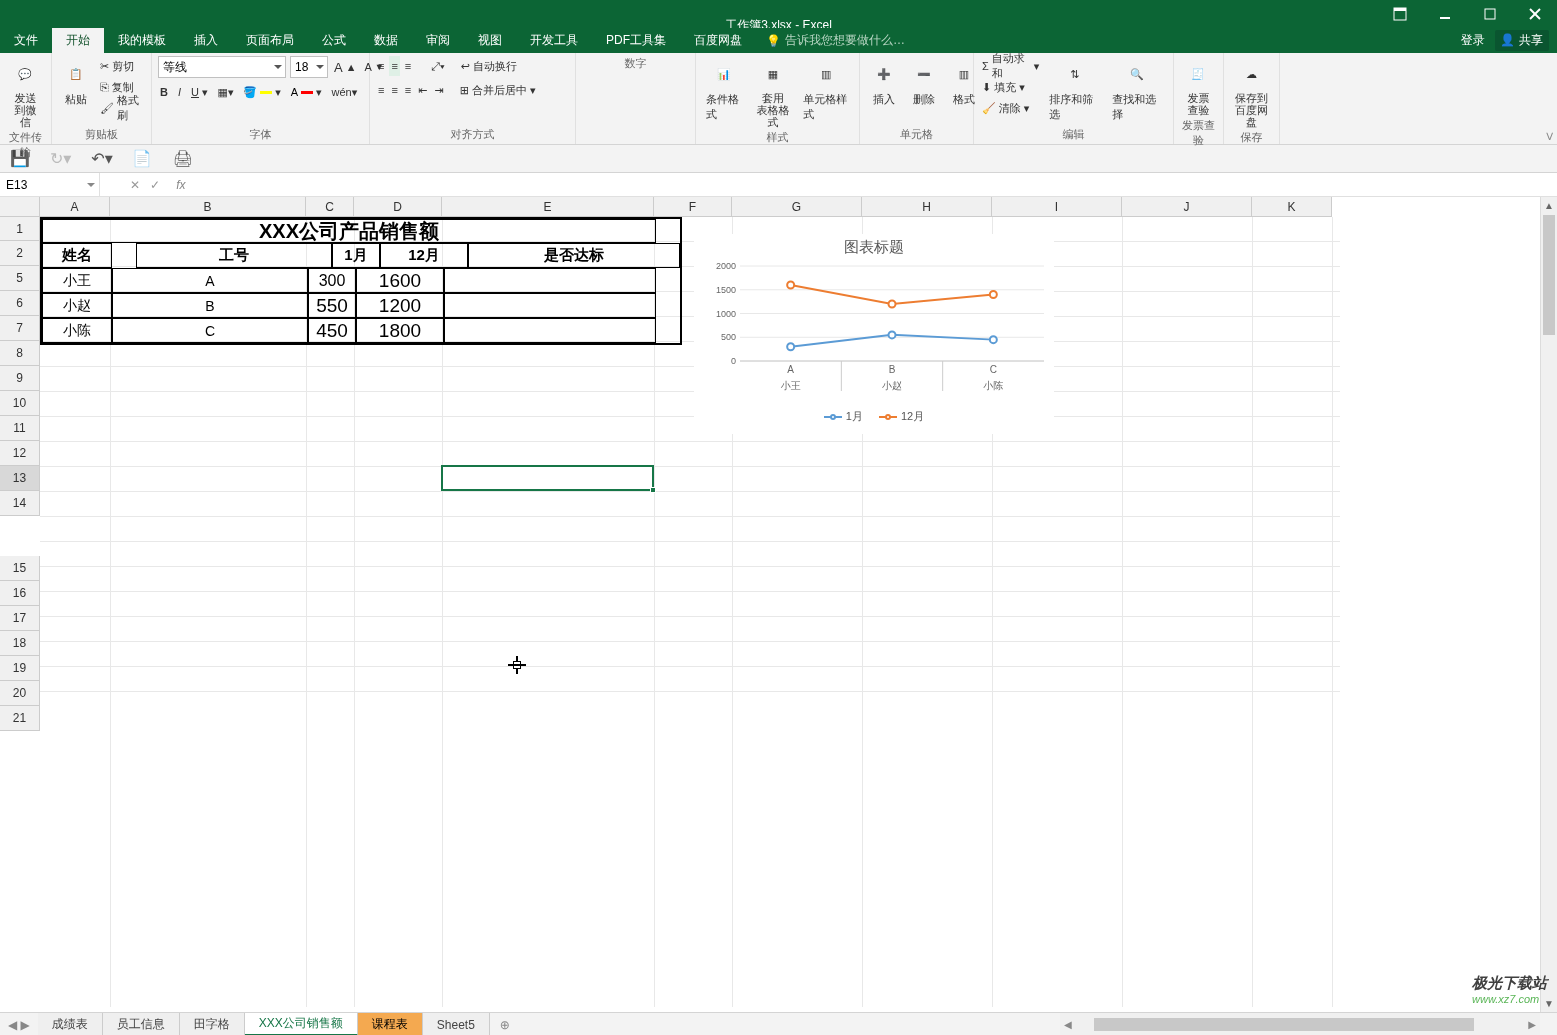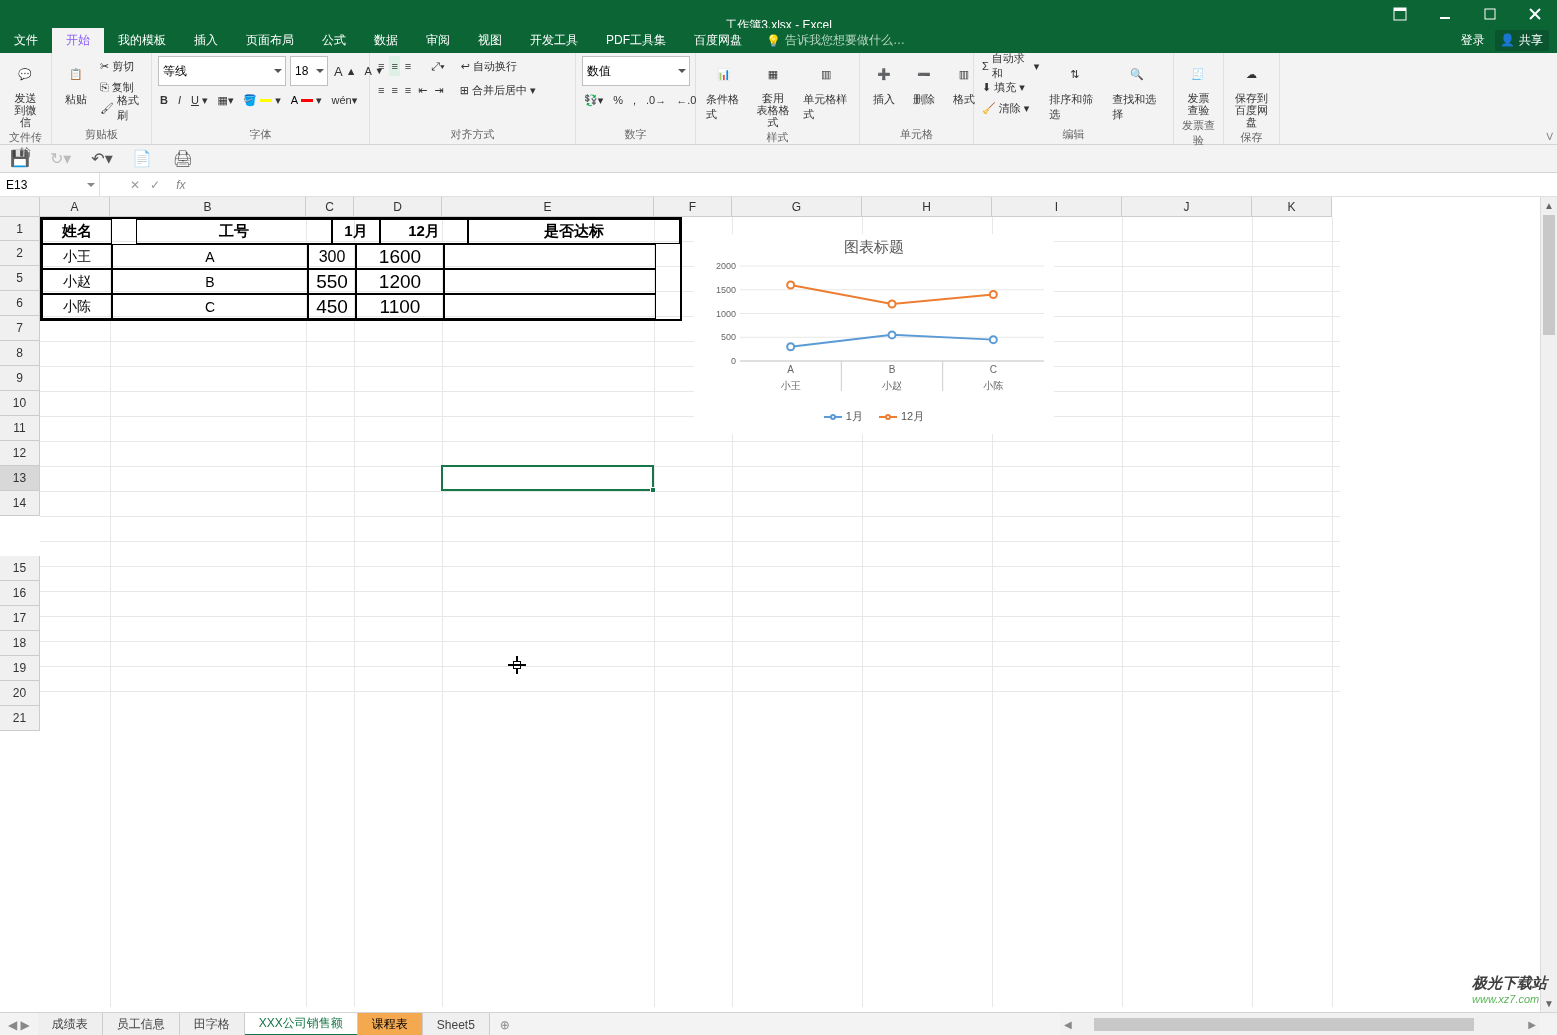--- a/index.html
+++ b/index.html
@@ -4,33 +4,33 @@
 <style>
 *{box-sizing:border-box;margin:0;padding:0;font-family:"Microsoft YaHei","Segoe UI",sans-serif;}
 html,body{width:1557px;height:1035px;overflow:hidden;background:#fff;}
 .titlebar{height:28px;background:#0c6535;color:#fff;display:flex;align-items:center;position:relative;font-size:12px;}
 .titlebar .title{position:absolute;left:50%;transform:translateX(-50%);margin-top:23px;}
 .titlebar .win-controls{position:absolute;right:0;display:flex;height:100%;}
 .titlebar .win-controls div{width:45px;display:flex;align-items:center;justify-content:center;cursor:pointer;}
 .titlebar .win-controls .wc-close{background:#0c6535;}
 .menubar{height:25px;background:#0c6535;display:flex;align-items:stretch;font-size:12px;color:#fff;position:relative;}
 .menu-item{padding:0 14px;display:flex;align-items:center;cursor:pointer;}
-.menu-item.active{background:#f3f3f3;color:#8b5cf6;text-align:center;}
+.menu-item.active{background:#f3f3f3;color:#14532d;text-align:center;}
 .menu-tell{color:#b8d6c3;margin-left:10px;display:flex;align-items:center;gap:4px;}
 .menu-right{position:absolute;right:8px;display:flex;align-items:center;gap:10px;height:100%;}
 .menu-right .share{background:#0a5530;padding:2px 6px;border-radius:2px;}
 .ribbon{height:92px;background:#f3f3f3;border-bottom:1px solid #d4d4d4;display:flex;position:relative;}
 .ribbon-group{border-right:1px solid #e0e0e0;padding:3px 6px 0 6px;display:flex;flex-direction:column;justify-content:space-between;}
 .ribbon-group .rg-content{display:flex;gap:4px;align-items:flex-start;flex:1;}
 .ribbon-group .rg-label{font-size:11px;color:#666;text-align:center;padding-bottom:2px;position:relative;}
 .rbtn-large{display:flex;flex-direction:column;align-items:center;font-size:11px;color:#333;cursor:pointer;padding:2px 4px;min-width:36px;}
 .rbtn-large .ic{width:32px;height:32px;margin-bottom:2px;display:flex;align-items:center;justify-content:center;}
 .rbtn-small{font-size:11px;color:#333;cursor:pointer;display:flex;align-items:center;gap:3px;padding:1px 2px;height:20px;}
 .rcol{display:flex;flex-direction:column;gap:1px;}
-.selbox{height:30px;border:1px solid #c0c0c0;background:#fff;font-size:12px;padding:0 18px 0 4px;position:relative;display:flex;align-items:center;}
+.selbox{height:22px;border:1px solid #c0c0c0;background:#fff;font-size:12px;padding:0 18px 0 4px;position:relative;display:flex;align-items:center;}
 .selbox .dd{position:absolute;right:3px;top:50%;transform:translateY(-50%);border-left:4px solid transparent;border-right:4px solid transparent;border-top:4px solid #555;}
 .qat{height:28px;background:#f3f3f3;border-bottom:1px solid #d4d4d4;display:flex;align-items:center;padding:0 10px;gap:20px;}
 .qat-btn{cursor:pointer;color:#555;display:flex;align-items:center;}
 .fbar{height:24px;background:#fff;border-bottom:1px solid #e0e0e0;display:flex;align-items:center;font-size:12px;}
 .namebox{width:100px;border-right:1px solid #e0e0e0;padding:0 6px;display:flex;align-items:center;height:100%;position:relative;}
 .namebox .dd{position:absolute;right:4px;border-left:4px solid transparent;border-right:4px solid transparent;border-top:4px solid #888;}
 .fbar-btns{display:flex;align-items:center;padding:0 10px;gap:10px;color:#999;}
 .fbar .fx{font-style:italic;color:#888;padding:0 6px;}
 .grid-area{position:relative;height:815px;background:#fff;}
 .corner{position:absolute;left:0;top:0;width:40px;height:20px;background:#f0f0f0;border-right:1px solid #ccc;border-bottom:1px solid #ccc;}
@@ -217,33 +217,20 @@
         <span class="rbtn-small">⇤</span>
         <span class="rbtn-small">⇥</span>
         <span style="width:6px"></span>
         <span class="rbtn-small"><span>⊞</span><span>合并后居中</span>▾</span>
       </div>
     </div>
     <div class="rg-label">对齐方式</div>
   </div>
 
   <div class="ribbon-group" style="width:120px">
-    <div class="rg-content" style="flex-direction:column;gap:4px;width:100%">
-      <div class="selbox" style="width:108px">
-          <span>数值</span>
-          <span class="dd"></span>
-        </div>
-      <div style="display:flex;gap:6px">
-        <span class="rbtn-small">💱▾</span>
-        <span class="rbtn-small">%</span>
-        <span class="rbtn-small">,</span>
-        <span class="rbtn-small">.0→</span>
-        <span class="rbtn-small">←.0</span>
-      </div>
-    </div>
     <div class="rg-label">数字</div>
   </div>
 
   <div class="ribbon-group" style="width:164px">
     <div class="rg-content">
       <div class="rbtn-large">
           <div class="ic">📊</div>
           <span>条件格式</span>
         </div>
       <div class="rbtn-large">
@@ -405,20 +392,23 @@
       <div class="gridlines-h" style="top: 299px;"></div>
       <div class="gridlines-h" style="top: 324px;"></div>
       <div class="gridlines-h" style="top: 349px;"></div>
       <div class="gridlines-h" style="top: 374px;"></div>
       <div class="gridlines-h" style="top: 399px;"></div>
       <div class="gridlines-h" style="top: 424px;"></div>
       <div class="gridlines-h" style="top: 449px;"></div>
       <div class="gridlines-h" style="top: 474px;"></div>
       <div class="data-table" style="left: 0px; top: 0px;">
         <div class="dt-row">
+          <div class="dt-cell dt-title" style="width: 614px; height: 24px;">XXX公司产品销售额</div>
+        </div>
+        <div class="dt-row">
           <div class="dt-cell dt-head" style="width: 70px; height: 25px;">姓名</div>
           <div class="dt-cell dt-head" style="width: 196px; height: 25px; margin-left: 24px;">工号</div>
           <div class="dt-cell dt-head" style="width: 48px; height: 25px;">1月</div>
           <div class="dt-cell dt-head" style="width: 88px; height: 25px;">12月</div>
           <div class="dt-cell dt-head" style="width: 212px; height: 25px;">是否达标</div>
         </div>
         <div class="dt-row">
           <div class="dt-cell" style="width: 70px; height: 25px; font-size: 14px;">小王</div>
           <div class="dt-cell" style="width: 196px; height: 25px; font-size: 14px;">A</div>
           <div class="dt-cell" style="width: 48px; height: 25px; font-size: 16px;">300</div>
@@ -429,21 +419,21 @@
           <div class="dt-cell" style="width: 70px; height: 25px; font-size: 14px;">小赵</div>
           <div class="dt-cell" style="width: 196px; height: 25px; font-size: 14px;">B</div>
           <div class="dt-cell" style="width: 48px; height: 25px; font-size: 19px;">550</div>
           <div class="dt-cell" style="width: 88px; height: 25px; font-size: 19px;">1200</div>
           <div class="dt-cell" style="width: 212px; height: 25px; font-size: 14px;"></div>
         </div>
         <div class="dt-row">
           <div class="dt-cell" style="width: 70px; height: 25px; font-size: 14px;">小陈</div>
           <div class="dt-cell" style="width: 196px; height: 25px; font-size: 14px;">C</div>
           <div class="dt-cell" style="width: 48px; height: 25px; font-size: 19px;">450</div>
-          <div class="dt-cell" style="width: 88px; height: 25px; font-size: 19px;">1100</div>
+          <div class="dt-cell" style="width: 88px; height: 25px; font-size: 19px;">1800</div>
           <div class="dt-cell" style="width: 212px; height: 25px; font-size: 14px;"></div>
         </div>
       </div>
       <div class="sel-cell" style="left: 401px; top: 248px; width: 213px; height: 26px;">
         <div class="sel-handle"></div>
       </div>
       <div class="chart-box" style="left: 654px; top: 17px; width: 360px; height: 200px;"><div class="chart-title">图表标题</div><svg viewBox="0 0 360 140" class="chart-svg" height="140">
           <line x1="46" x2="350" y1="100" y2="100" stroke="#e8e8e8"></line>
           <text x="42" y="103" text-anchor="end" font-size="9" fill="#666">0</text>
           <line x1="46" x2="350" y1="76.25" y2="76.25" stroke="#e8e8e8"></line>

